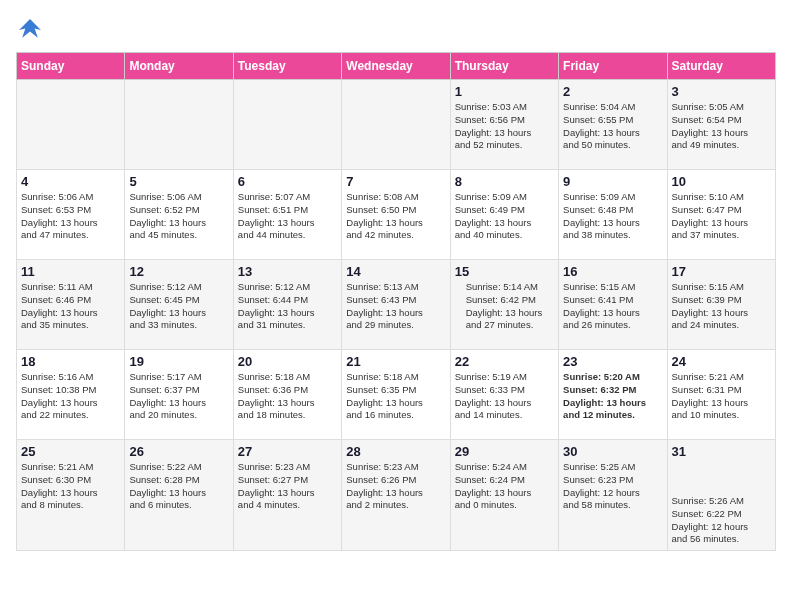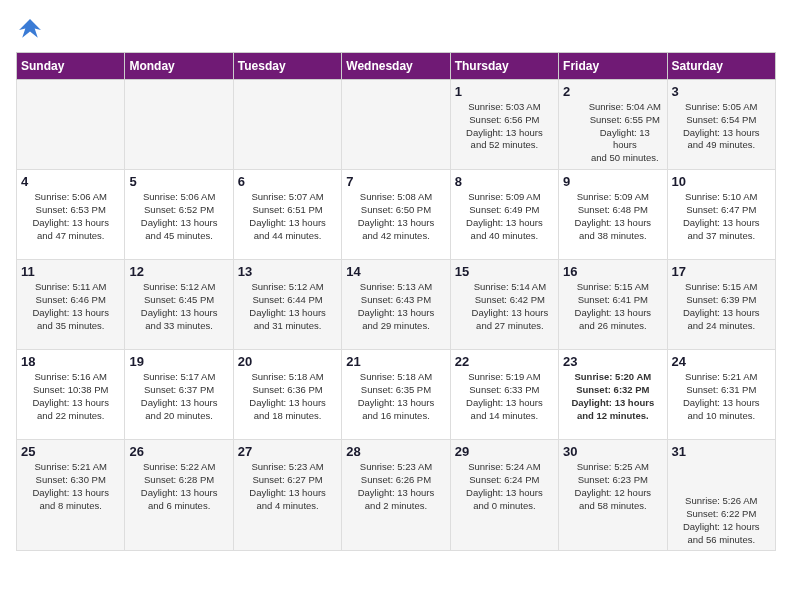--- a/index.html
+++ b/index.html
@@ -36,21 +36,21 @@
     .subtitle {
       font-size: 14px;
       color: #333;
     }
     table {
       width: 100%;
       border-collapse: collapse;
       table-layout: fixed;
     }
     thead tr th {
-      background-color: #701a75;
+      background-color: #ec4899;
       color: #fff;
       font-size: 12px;
       font-weight: bold;
       padding: 6px 4px;
       text-align: left;
       border: 1px solid #ccc;
     }
     tbody tr td {
       vertical-align: top;
       font-size: 10px;
@@ -69,21 +69,20 @@
       font-size: 13px;
       font-weight: bold;
       color: #1a1a2e;
       display: block;
       margin-bottom: 2px;
     }
     .day-info {
       font-size: 9.5px;
       color: #333;
       line-height: 1.35;
-      text-align: center;
     }
   </style>
 </head>
 <body>
 
 <div class="header-area">
   <div class="logo">
     <svg class="logo-bird" viewBox="0 0 36 36">
       <polygon points="18,4 32,18 24,16 28,28 18,20 8,28 12,16 4,18" fill="#3a7bd5"></polygon>
     </svg>
@@ -120,21 +119,21 @@
         <td></td>
         <td>
           <span class="day-number">1</span>
           <div class="day-info" style="white-space: pre-line;">Sunrise: 5:03 AM
 Sunset: 6:56 PM
 Daylight: 13 hours
 and 52 minutes.</div>
         </td>
         <td>
           <span class="day-number">2</span>
-          <div class="day-info" style="white-space: pre-line; margin-left: 24px;">Sunrise: 5:04 AM
+          <div class="day-info" style="white-space: pre-line;">Sunrise: 5:04 AM
 Sunset: 6:55 PM
 Daylight: 13 hours
 and 50 minutes.</div>
         </td>
         <td>
           <span class="day-number">3</span>
           <div class="day-info" style="white-space: pre-line;">Sunrise: 5:05 AM
 Sunset: 6:54 PM
 Daylight: 13 hours
 and 49 minutes.</div>

